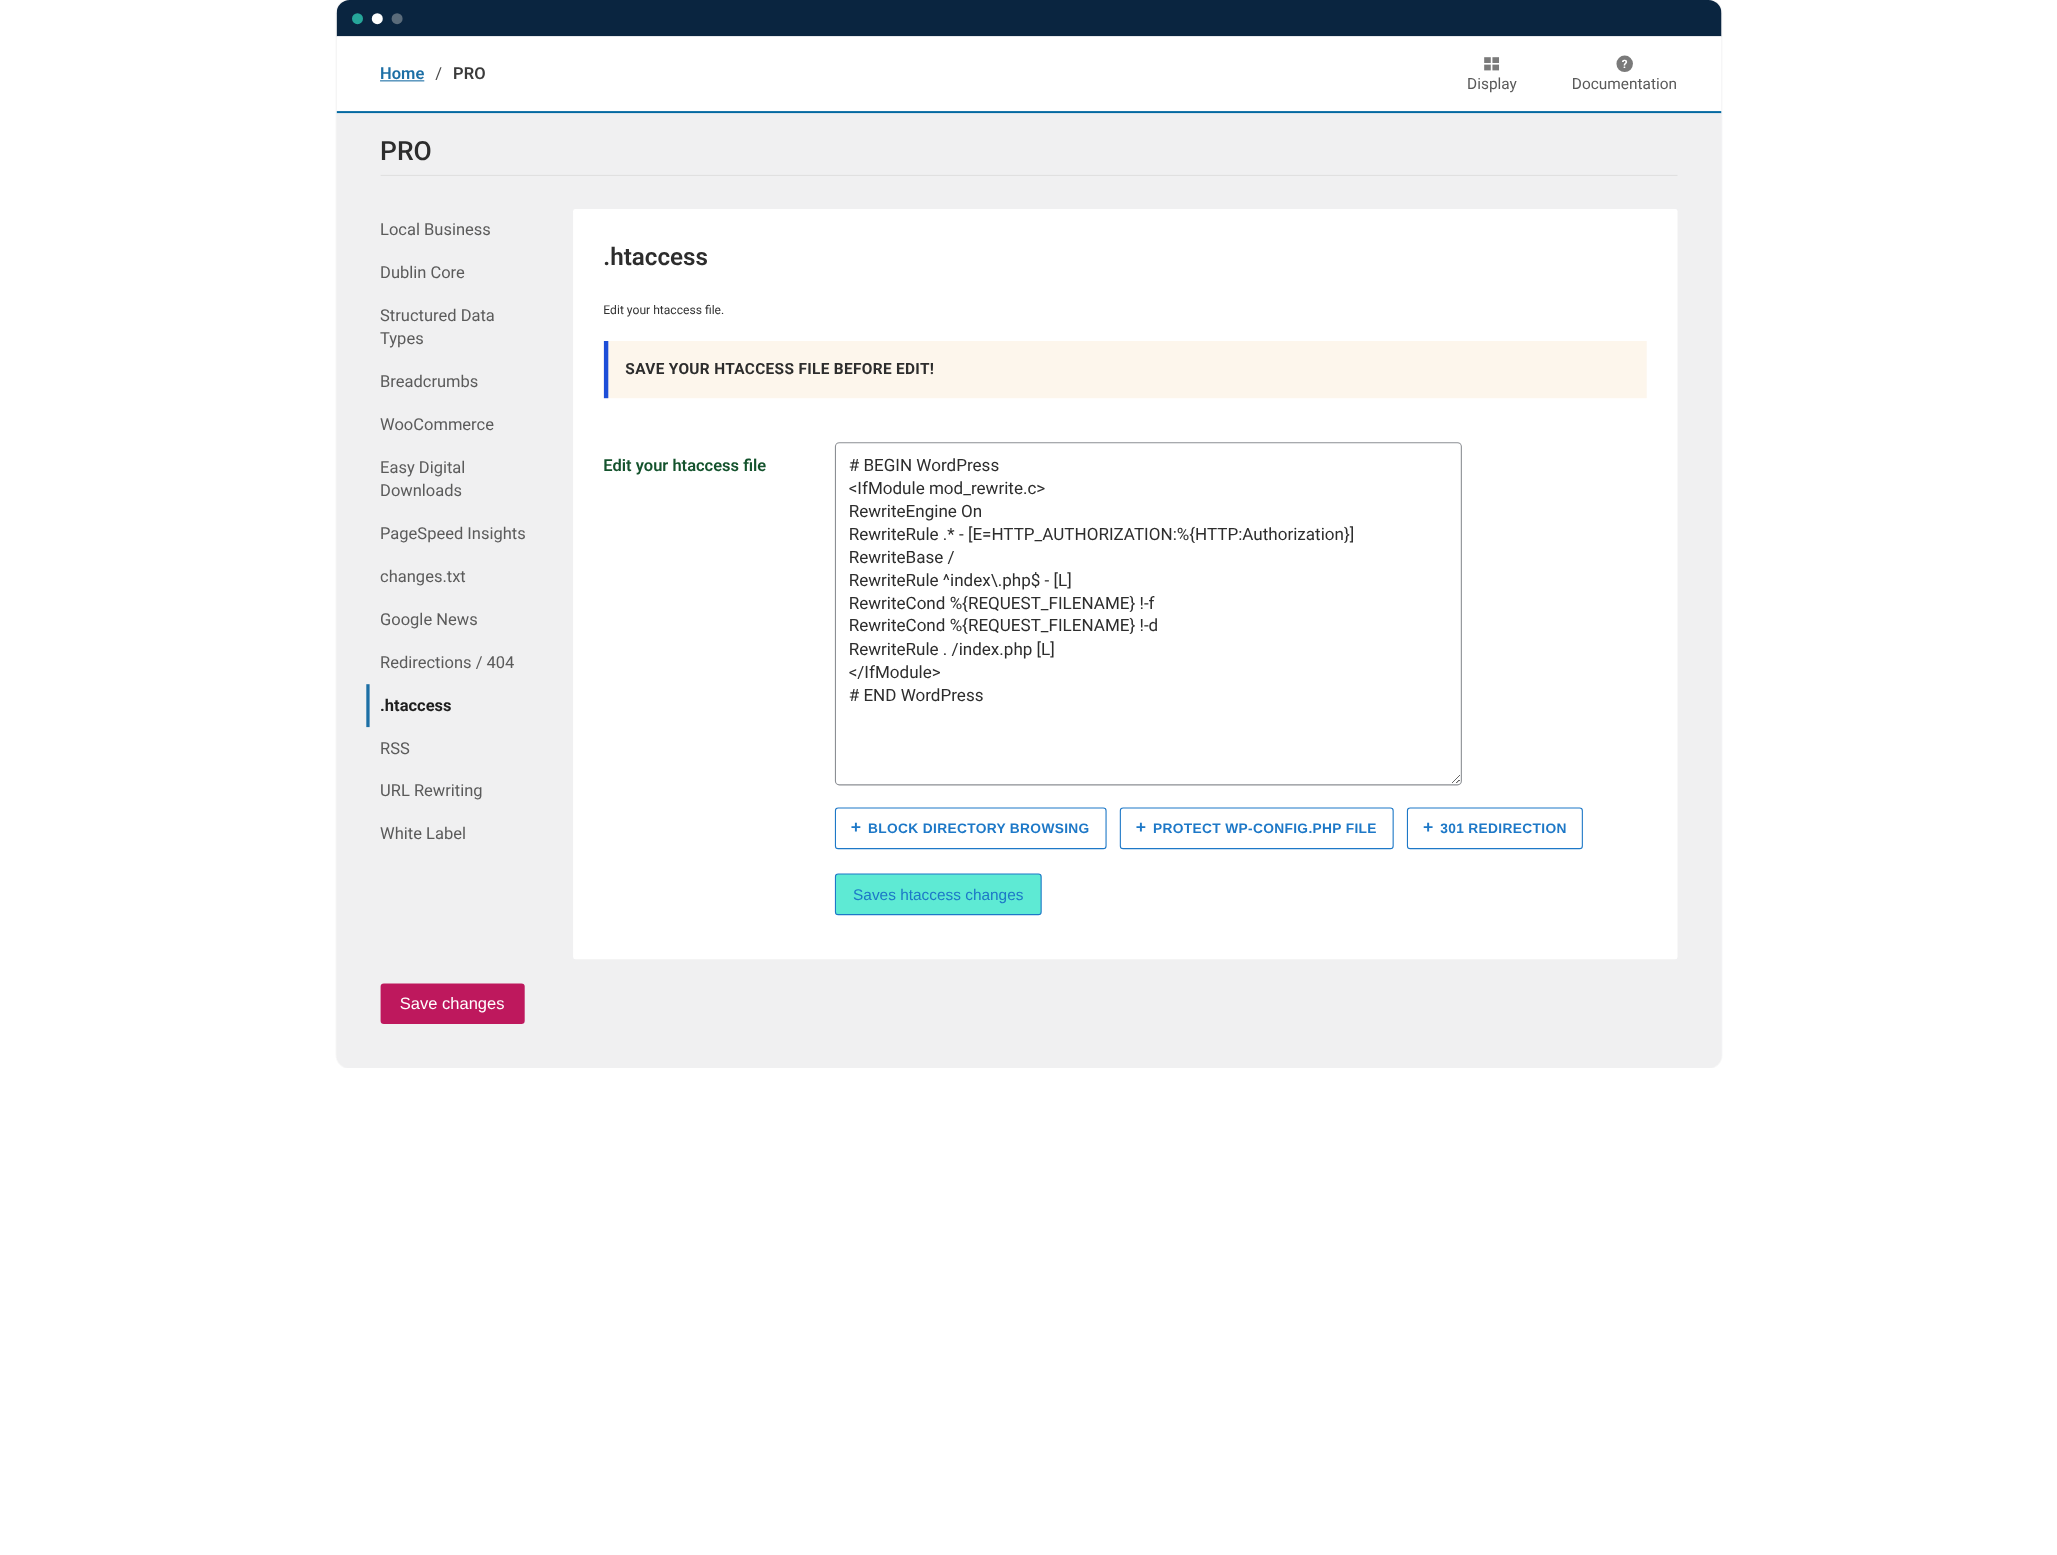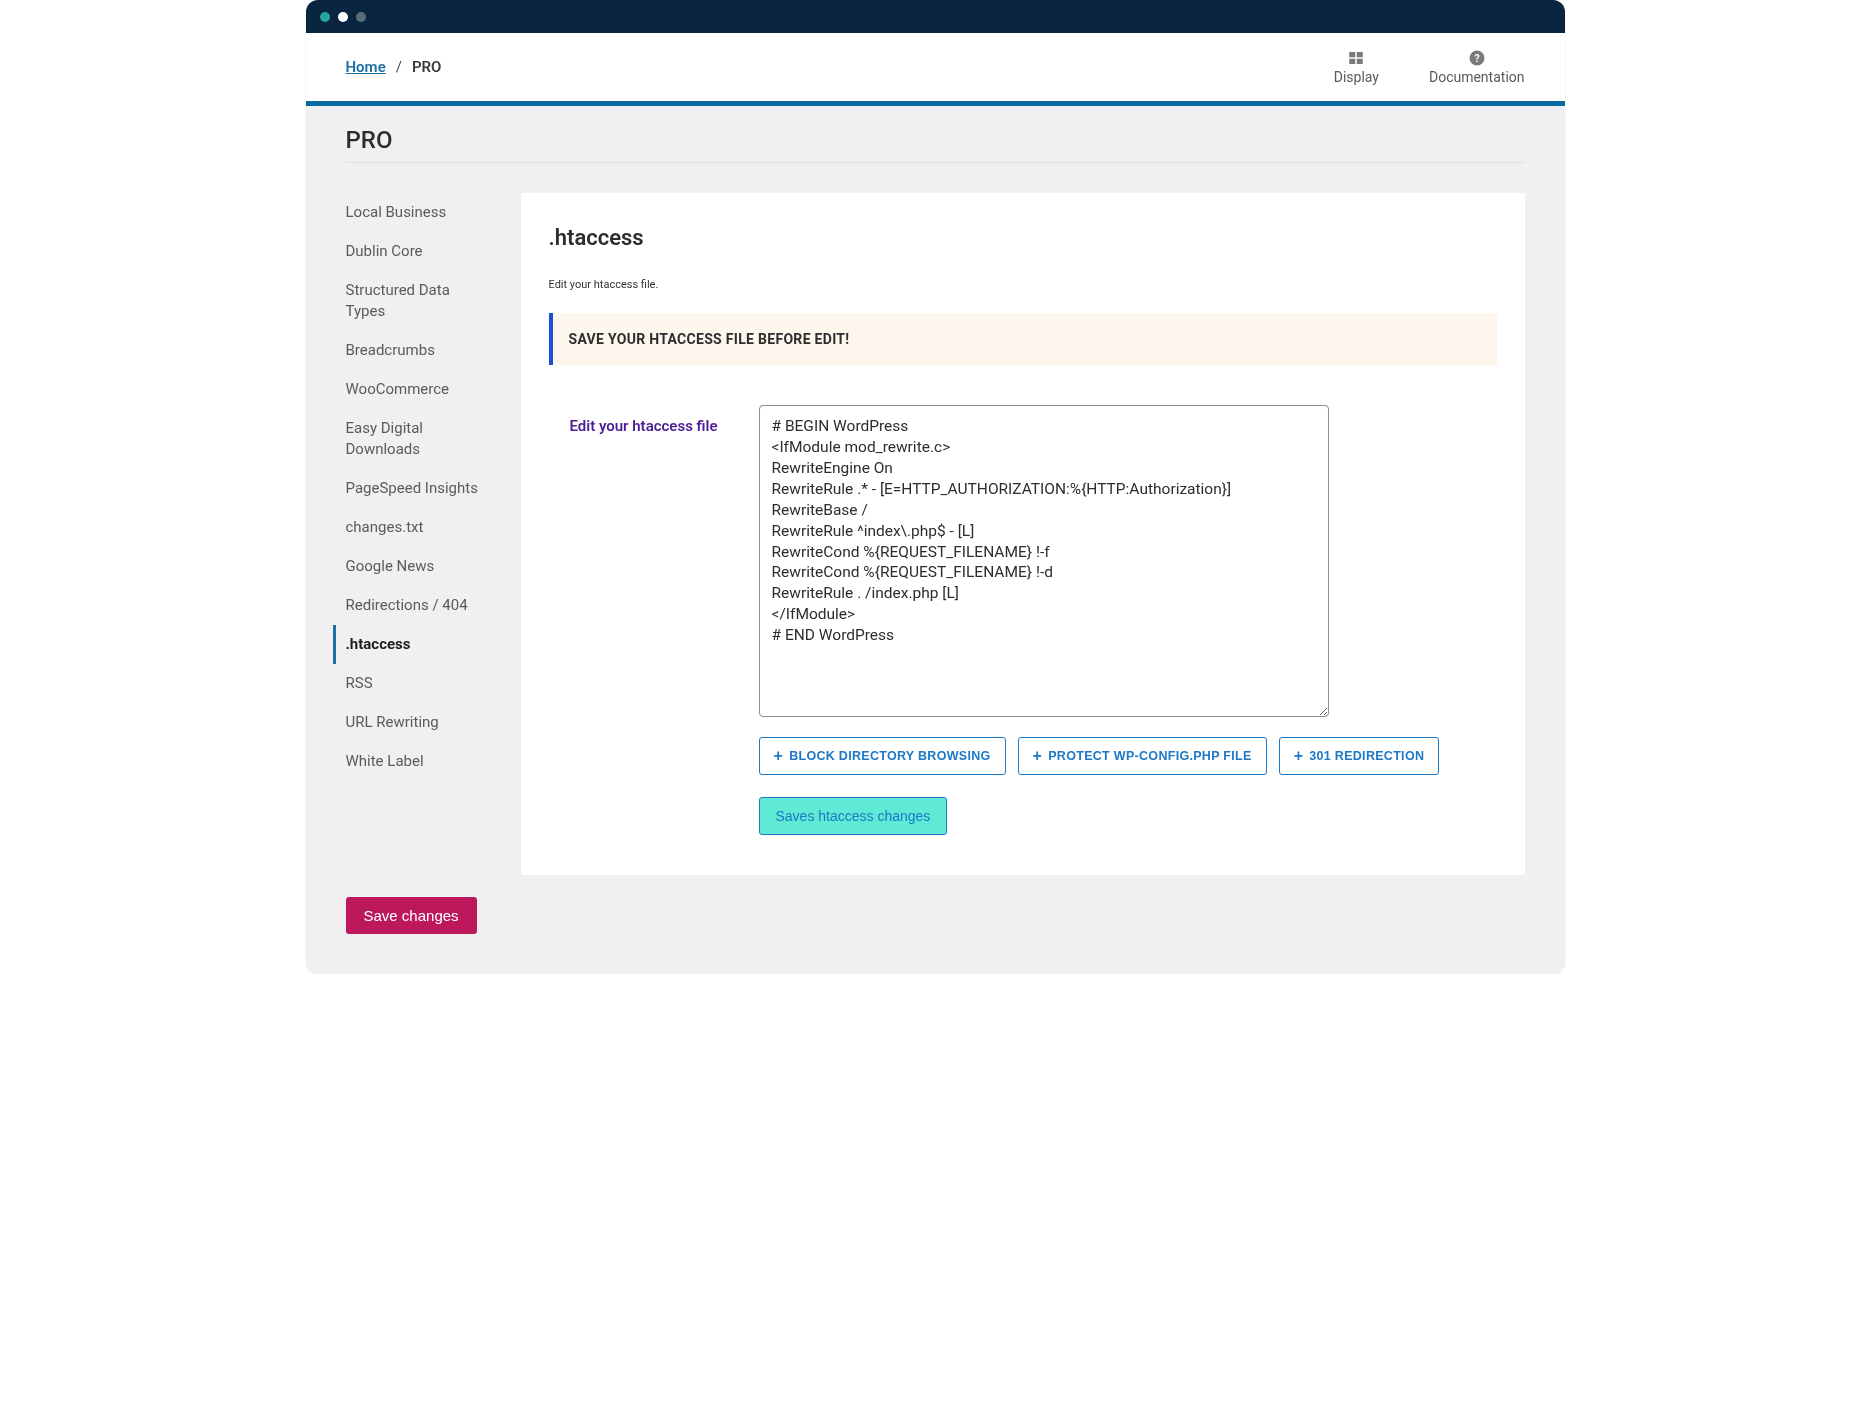--- a/index.html
+++ b/index.html
@@ -28,21 +28,21 @@
   .dot.teal { background:#26a69a }
   .dot.white { background:#fff }
   .dot.gray { background:#5a6b7a }
 
   .topbar {
     background: #fff;
     display: flex;
     align-items: center;
     justify-content: space-between;
     padding: 16px 40px 16px 40px;
-    border-bottom: 5px solid #0369a1;
+    border-bottom: 2px solid #0369a1;
   }
   .breadcrumb {
     display: flex;
     align-items: center;
     gap: 10px;
     font-size: 15px;
     font-weight: 600;
   }
   .breadcrumb a { color: #1d6fa5; text-decoration: underline; }
   .breadcrumb .sep { color: #4a4a4a; font-weight: 400; }
@@ -105,23 +105,22 @@
     color:#2d2d2d;
     margin-bottom: 40px;
   }
 
   .form-row { display:flex; gap:20px; align-items:flex-start; }
   .form-label {
     width: 190px;
     flex-shrink:0;
     font-size:15px;
     font-weight:600;
-    color:#4c1d95;
+    color:#14532d;
     padding-top:12px;
-    text-align:center;
   }
   .form-field { flex:1; }
   .code-textarea {
     width: 100%;
     max-width: 570px;
     height: 312px;
     border: 1px solid #8c8f94;
     border-radius: 4px;
     padding: 10px 12px;
     font-family: inherit;

